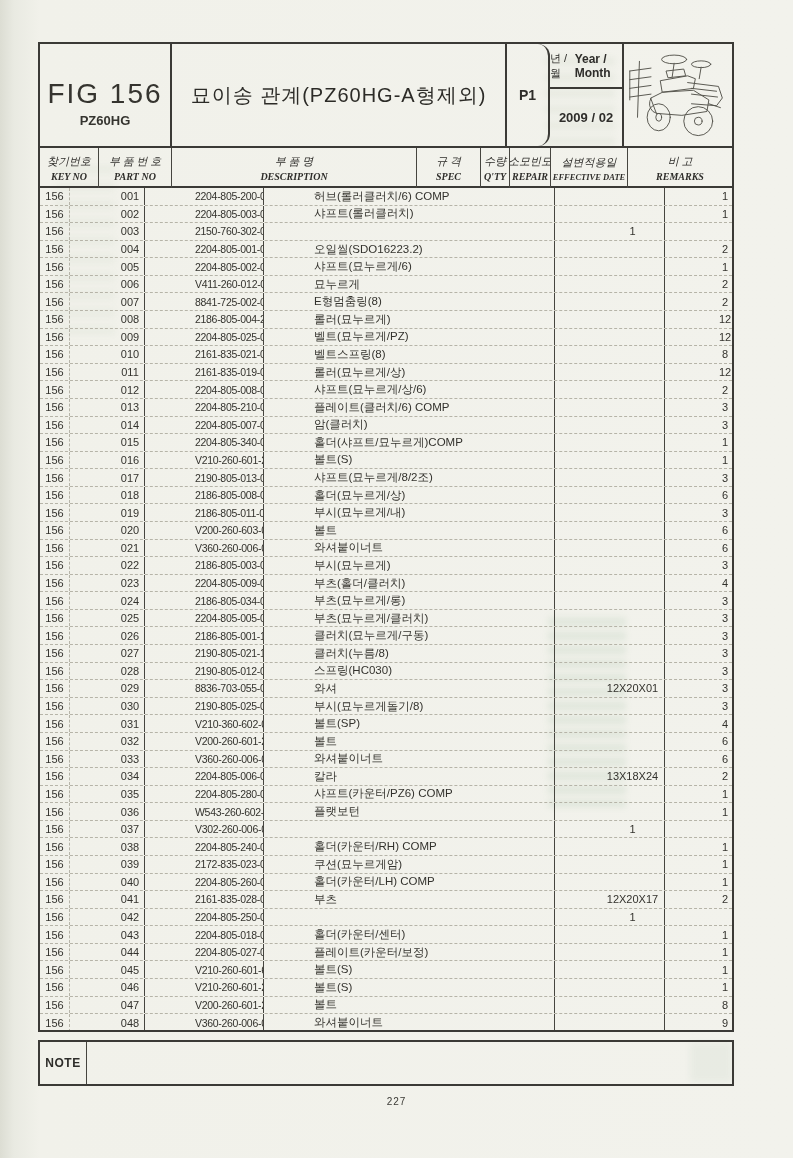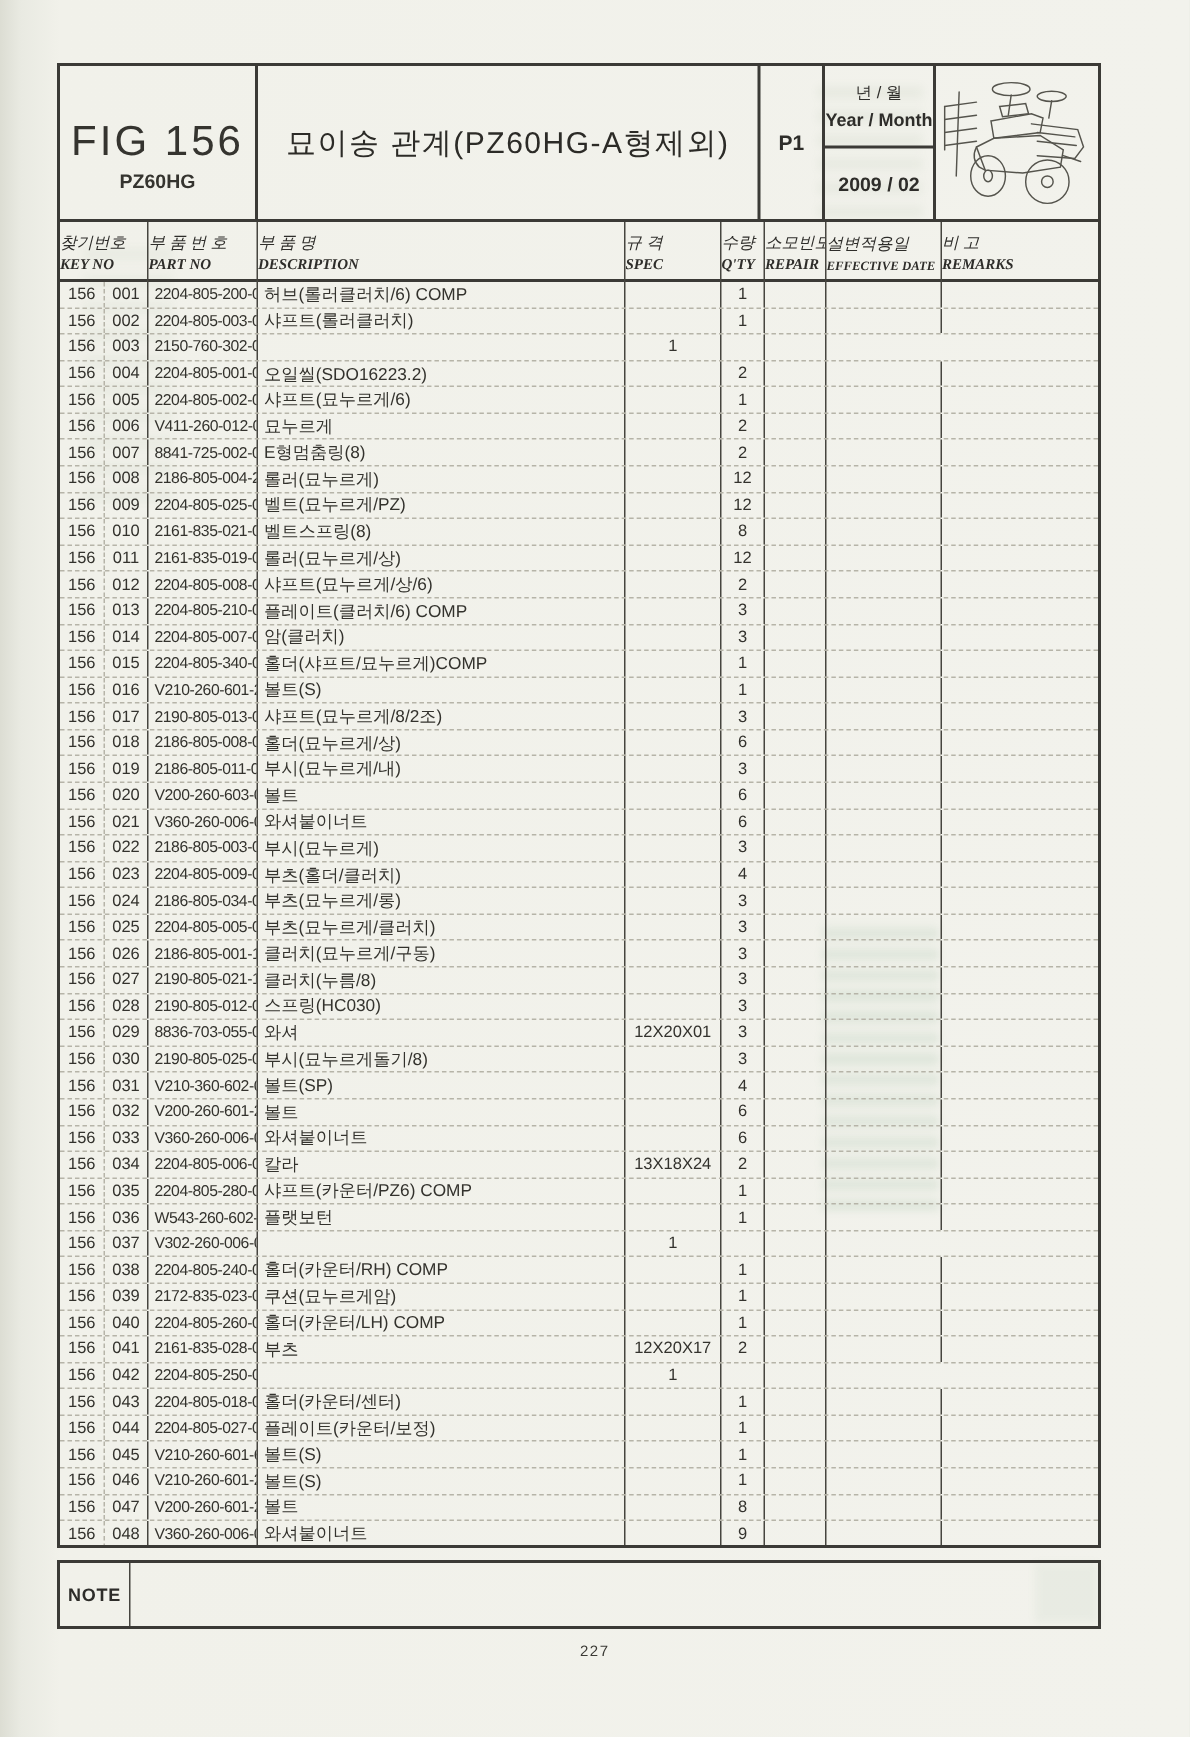--- a/index.html
+++ b/index.html
@@ -33,50 +33,50 @@
     background:transparent;
   }
   .cell-fig{ width:132px; border-right:2px solid #3b3a36; position:relative; }
   .fig-label{ position:absolute; left:0; right:0; top:34px; text-align:center;
     font-size:28px; letter-spacing:2px; color:#35342f; }
   .fig-model{ position:absolute; left:0; right:0; bottom:18px; text-align:center;
     font-size:13px; font-weight:bold; color:#35342f; }
   .cell-title{ width:335px; border-right:2px solid #3b3a36; display:flex; align-items:center; justify-content:center; }
   .title-text{ font-size:20px; font-weight:500; letter-spacing:1px; color:#2c2b27; }
   .cell-p1{ width:43px; border-right:2px solid #3b3a36; display:flex; align-items:center; justify-content:center;
-    font-size:14px; font-weight:bold; }
+    font-size:14px; font-weight:bold;border-radius:12px; }
   .cell-date{ width:74px; border-right:2px solid #3b3a36; display:flex; flex-direction:column; }
-  .date-top{ height:55px; border-bottom:2px solid #3b3a36; display:flex; flex-direction:column;
+  .date-top{ height:45px; border-bottom:2px solid #3b3a36; display:flex; flex-direction:row;
     align-items:center; justify-content:center; gap:4px; }
   .date-ko{ font-size:11px; }
   .date-en{ font-size:12px; font-weight:bold; }
   .date-val{ flex:1; display:flex; align-items:center; justify-content:center; font-size:13px; font-weight:bold; }
   .cell-illus{ flex:1; position:relative; overflow:hidden; }
   .cell-illus svg{ position:absolute; inset:0; }
 
   
   .grid-row{ display:grid; grid-template-columns:30px 29px 73px 245px 64px 29px 41px 77px 1fr; }
   .thead{
     position:absolute; left:0; top:106px; width:696px; height:40px;
     border-left:2px solid #3b3a36; border-right:2px solid #3b3a36; border-bottom:2px solid #3b3a36;
   }
-  .th{ border-right:1px solid #46453f; display:flex; flex-direction:column; align-items:flex-start; justify-content:center;
+  .th{ border-right:1px solid #46453f; display:flex; flex-direction:column; align-items:center; justify-content:center;
       gap:2px; font-style:italic; height:40px; overflow:hidden; }
   .th:last-child{ border-right:none; }
   .th .ko{ font-size:11px; font-family:"Liberation Serif","DejaVu Serif",serif; white-space:nowrap; }
   .th .en{ font-size:10px; font-family:"Liberation Serif","DejaVu Serif",serif; font-weight:bold; white-space:nowrap; }
   .th.small .en{ font-size:8.5px; }
   .th-keyno{ grid-column:1 / span 2; }
 
   .tbody{
     position:absolute; left:0; top:146px; width:696px; height:844px;
     border-left:2px solid #3b3a36; border-right:2px solid #3b3a36; border-bottom:2px solid #3b3a36;
     overflow:hidden;
   }
-  .trow{ height:17.583px; border-bottom:1px dashed #b6b4a8; }
+  .trow{ height:17.583px; border-bottom:1px dashed #b6b4a8;gap:46px; }
   .trow:nth-child(48){ border-bottom:none; }
   .td{ font-size:11px; display:flex; align-items:center; overflow:hidden; white-space:nowrap; color:#33322d; }
   .td.c{ justify-content:center; }
   .td.l{ justify-content:flex-start; padding-left:4px; }
   .td-fig{ border-right:1px dashed #b6b4a8; }
   .td-key,.td-part,.td-desc,.td-spec,.td-qty,.td-repair,.td-eff{ border-right:1px solid #46453f; }
   .td-part{ font-size:10.5px; letter-spacing:-0.3px; }
   .td-desc{ font-size:11.5px; }
 
   

